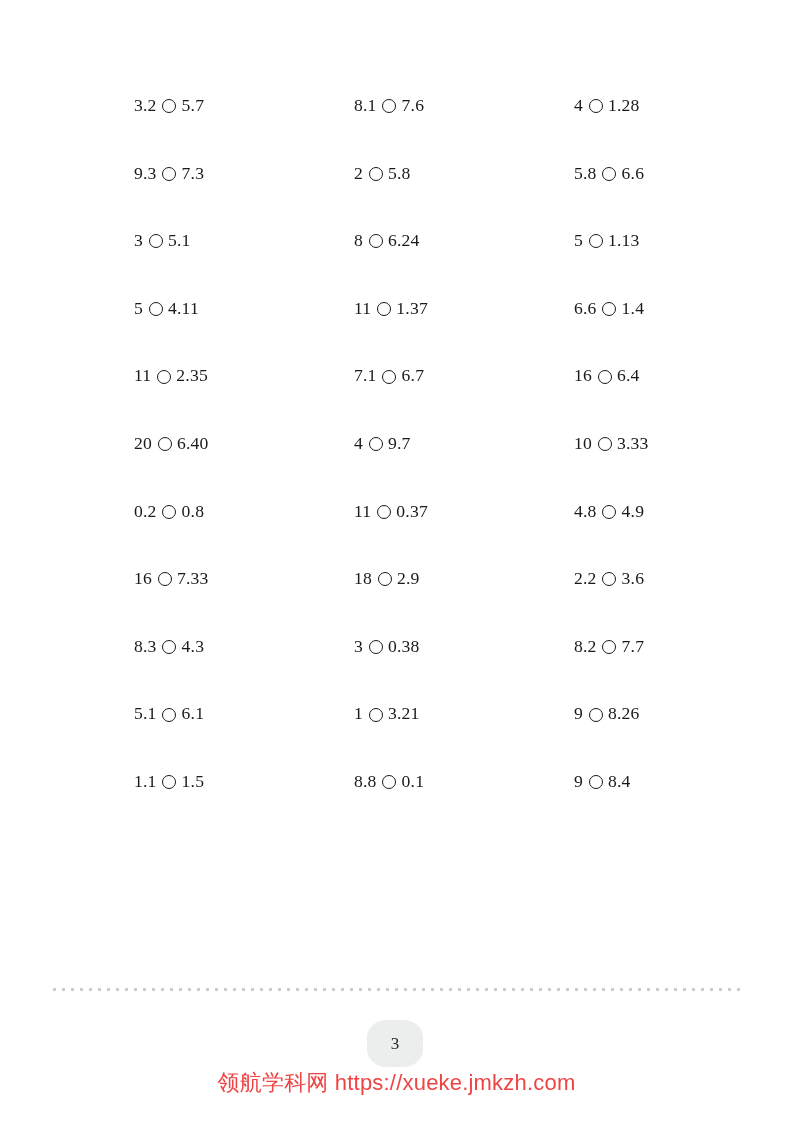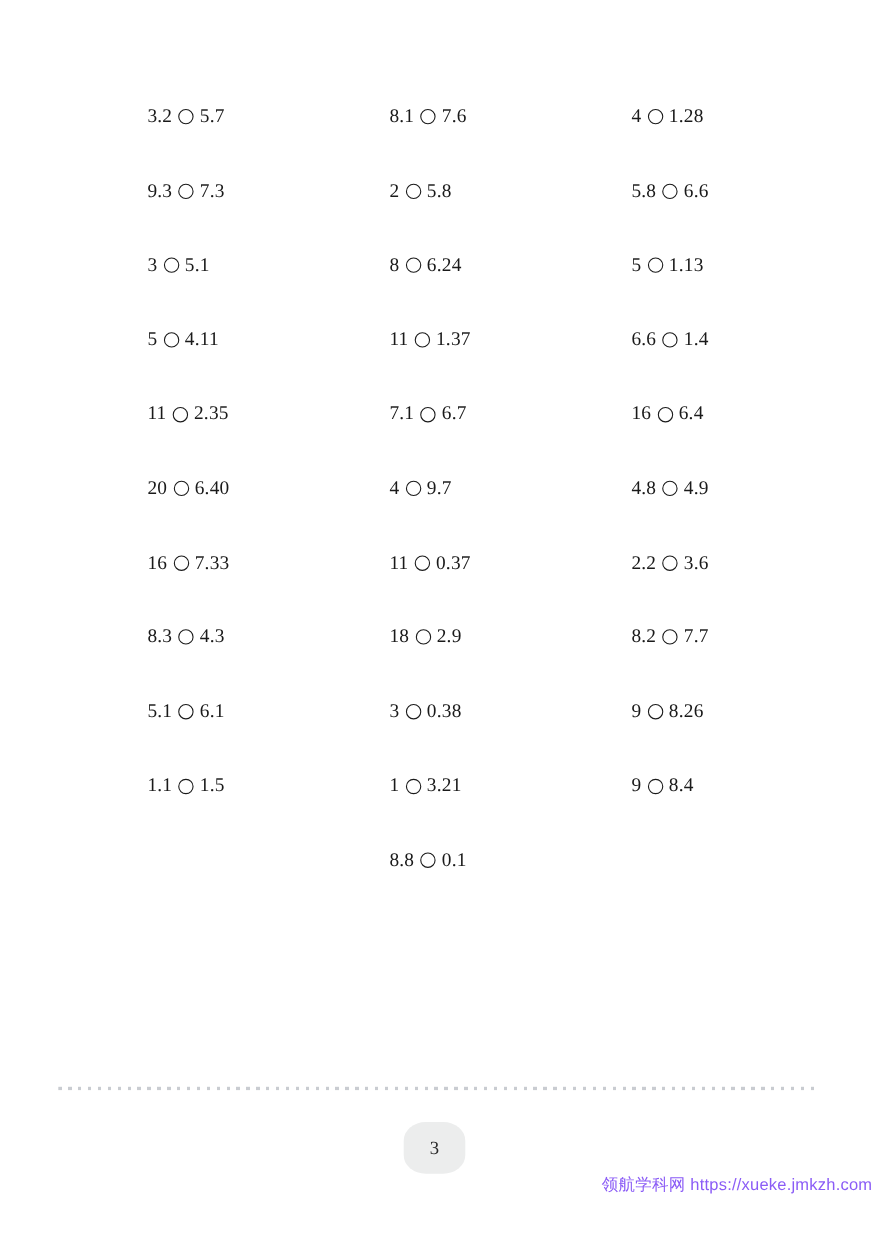--- a/index.html
+++ b/index.html
@@ -95,24 +95,24 @@
     justify-content: center;
     font-size: 17px;
     color: #2a2a2a;
     font-family: "Liberation Serif", "DejaVu Serif", serif;
   }
   #watermark {
     position: absolute;
     left: 0;
     top: 1068px;
     width: 793px;
-    text-align: right;
+    text-align: center;
     font-family: "Liberation Sans", "DejaVu Sans", sans-serif;
-    font-size: 15px;
-    color: #8b5cf6;
+    font-size: 22px;
+    color: #ef4444;
     letter-spacing: 0.2px;
   }
 </style>
 </head>
 <body>
 
 <div id="worksheet">
     <div class="problem-column">
       <div class="problem-row">
         <span class="operand">3.2</span>
@@ -138,20 +138,25 @@
         <span class="operand">11</span>
         <span class="compare-circle"></span>
         <span class="operand">2.35</span>
       </div>
       <div class="problem-row">
         <span class="operand">20</span>
         <span class="compare-circle"></span>
         <span class="operand">6.40</span>
       </div>
       <div class="problem-row">
+        <span class="operand">0.2</span>
+        <span class="compare-circle"></span>
+        <span class="operand">0.8</span>
+      </div>
+      <div class="problem-row">
         <span class="operand">16</span>
         <span class="compare-circle"></span>
         <span class="operand">7.33</span>
       </div>
       <div class="problem-row">
         <span class="operand">8.3</span>
         <span class="compare-circle"></span>
         <span class="operand">4.3</span>
       </div>
       <div class="problem-row">
@@ -240,20 +245,25 @@
       </div>
       <div class="problem-row">
         <span class="operand">6.6</span>
         <span class="compare-circle"></span>
         <span class="operand">1.4</span>
       </div>
       <div class="problem-row">
         <span class="operand">16</span>
         <span class="compare-circle"></span>
         <span class="operand">6.4</span>
+      </div>
+      <div class="problem-row">
+        <span class="operand">10</span>
+        <span class="compare-circle"></span>
+        <span class="operand">3.33</span>
       </div>
       <div class="problem-row">
         <span class="operand">4.8</span>
         <span class="compare-circle"></span>
         <span class="operand">4.9</span>
       </div>
       <div class="problem-row">
         <span class="operand">2.2</span>
         <span class="compare-circle"></span>
         <span class="operand">3.6</span>

